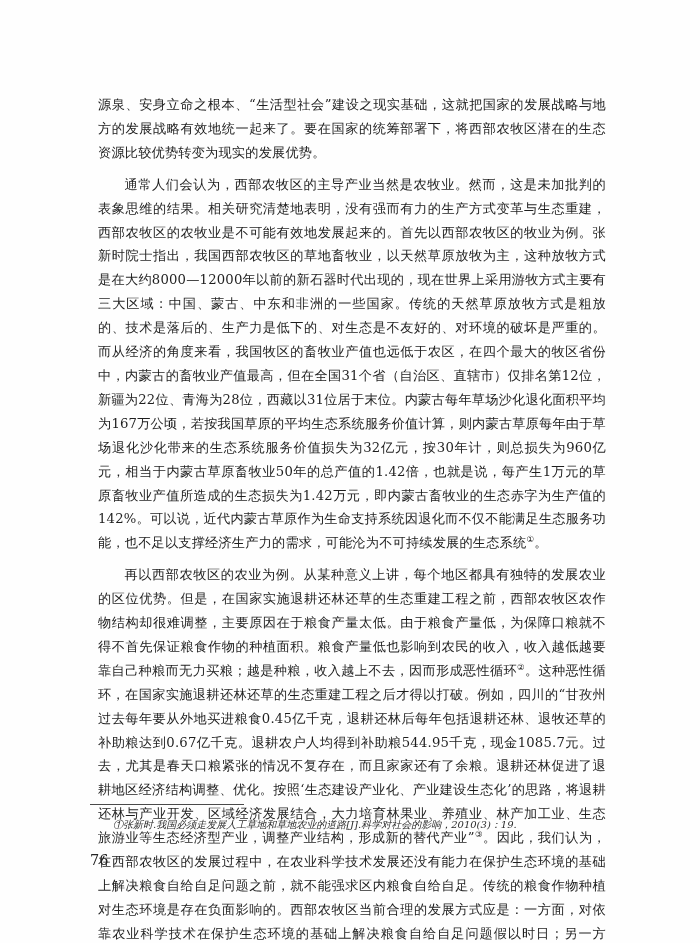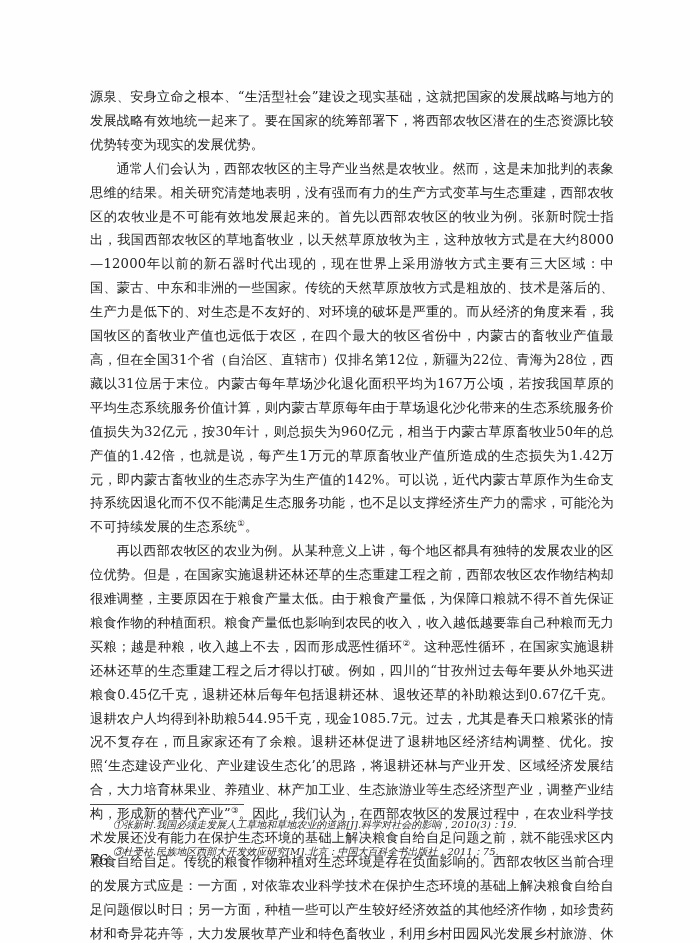--- a/index.html
+++ b/index.html
@@ -12,21 +12,21 @@
     font-family: "DejaVu Serif", "Liberation Serif", serif;
     color: #1e1e1e;
   }
   .text-block {
     position: absolute;
     left: 90px;
     top: 85px;
     width: 524px;
   }
   .para {
-    margin: 0;
+    margin: 8px;
     font-size: 13.2px;
     line-height: 23.9px;
     text-align: justify;
     letter-spacing: 0.2px;
   }
   .para.indent { text-indent: 2em; }
   sup.fn-ref {
     font-size: 8.5px;
     line-height: 0;
     vertical-align: super;
@@ -69,19 +69,18 @@
   <div class="text-block">
       <p class="para"><span>源泉、安身立命之根本、“生活型社会”建设之现实基础，这就把国家的发展战略与地方的发展战略有效地统一起来了。要在国家的统筹部署下，将西部农牧区潜在的生态资源比较优势转变为现实的发展优势。</span></p>
       <p class="para indent"><span>通常人们会认为，西部农牧区的主导产业当然是农牧业。然而，这是未加批判的表象思维的结果。相关研究清楚地表明，没有强而有力的生产方式变革与生态重建，西部农牧区的农牧业是不可能有效地发展起来的。首先以西部农牧区的牧业为例。张新时院士指出，我国西部农牧区的草地畜牧业，以天然草原放牧为主，这种放牧方式是在大约8000—12000年以前的新石器时代出现的，现在世界上采用游牧方式主要有三大区域：中国、蒙古、中东和非洲的一些国家。传统的天然草原放牧方式是粗放的、技术是落后的、生产力是低下的、对生态是不友好的、对环境的破坏是严重的。而从经济的角度来看，我国牧区的畜牧业产值也远低于农区，在四个最大的牧区省份中，内蒙古的畜牧业产值最高，但在全国31个省（自治区、直辖市）仅排名第12位，新疆为22位、青海为28位，西藏以31位居于末位。内蒙古每年草场沙化退化面积平均为167万公顷，若按我国草原的平均生态系统服务价值计算，则内蒙古草原每年由于草场退化沙化带来的生态系统服务价值损失为32亿元，按30年计，则总损失为960亿元，相当于内蒙古草原畜牧业50年的总产值的1.42倍，也就是说，每产生1万元的草原畜牧业产值所造成的生态损失为1.42万元，即内蒙古畜牧业的生态赤字为生产值的142%。可以说，近代内蒙古草原作为生命支持系统因退化而不仅不能满足生态服务功能，也不足以支撑经济生产力的需求，可能沦为不可持续发展的生态系统</span><sup class="fn-ref">①</sup><span>。</span></p>
       <p class="para indent"><span>再以西部农牧区的农业为例。从某种意义上讲，每个地区都具有独特的发展农业的区位优势。但是，在国家实施退耕还林还草的生态重建工程之前，西部农牧区农作物结构却很难调整，主要原因在于粮食产量太低。由于粮食产量低，为保障口粮就不得不首先保证粮食作物的种植面积。粮食产量低也影响到农民的收入，收入越低越要靠自己种粮而无力买粮；越是种粮，收入越上不去，因而形成恶性循环</span><sup class="fn-ref">②</sup><span>。这种恶性循环，在国家实施退耕还林还草的生态重建工程之后才得以打破。例如，四川的“甘孜州过去每年要从外地买进粮食0.45亿千克，退耕还林后每年包括退耕还林、退牧还草的补助粮达到0.67亿千克。退耕农户人均得到补助粮544.95千克，现金1085.7元。过去，尤其是春天口粮紧张的情况不复存在，而且家家还有了余粮。退耕还林促进了退耕地区经济结构调整、优化。按照‘生态建设产业化、产业建设生态化’的思路，将退耕还林与产业开发、区域经济发展结合，大力培育林果业、养殖业、林产加工业、生态旅游业等生态经济型产业，调整产业结构，形成新的替代产业”</span><sup class="fn-ref">③</sup><span>。因此，我们认为，在西部农牧区的发展过程中，在农业科学技术发展还没有能力在保护生态环境的基础上解决粮食自给自足问题之前，就不能强求区内粮食自给自足。传统的粮食作物种植对生态环境是存在负面影响的。西部农牧区当前合理的发展方式应是：一方面，对依靠农业科学技术在保护生态环境的基础上解决粮食自给自足问题假以时日；另一方面，种植一些可以产生较好经济效益的其他经济作物，如珍贵药材和奇异花卉等，大力发展牧草产业和特色畜牧业，利用乡村田园风光发展乡村旅游、休闲产业，走出一条特色农业生产、生态社会及生态消费服务相统一的发展道路，不断积累经济社会发展实力，在新的社会经济发展格局下解决粮食自给自足问题。至于加快发展中出</span></p>
     </div>
 
   <div class="footnote-block">
     <div class="fn-sep"></div>
     <div>
         <p class="fn"><span class="fn-marker">①</span><span>张新时.我国必须走发展人工草地和草地农业的道路[J].科学对社会的影响，2010(3)：19.</span></p>
-        <p class="fn"><span class="fn-marker">③</span><span>杜受祜.民族地区西部大开发效应研究[M].北京：中国大百科全书出版社，2011：75.</span></p>
       </div>
   </div>
 
   <div class="page-num">76</div>
 
 </div>
 
 </body></html>

